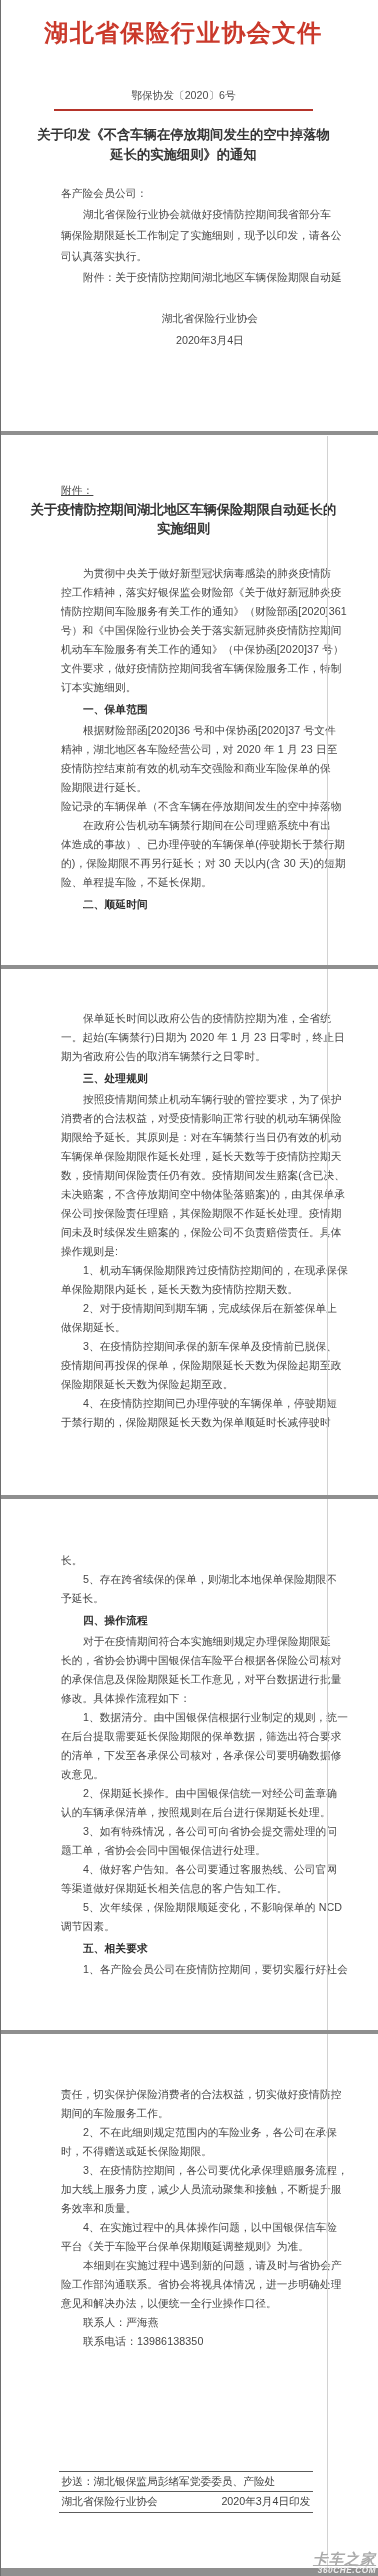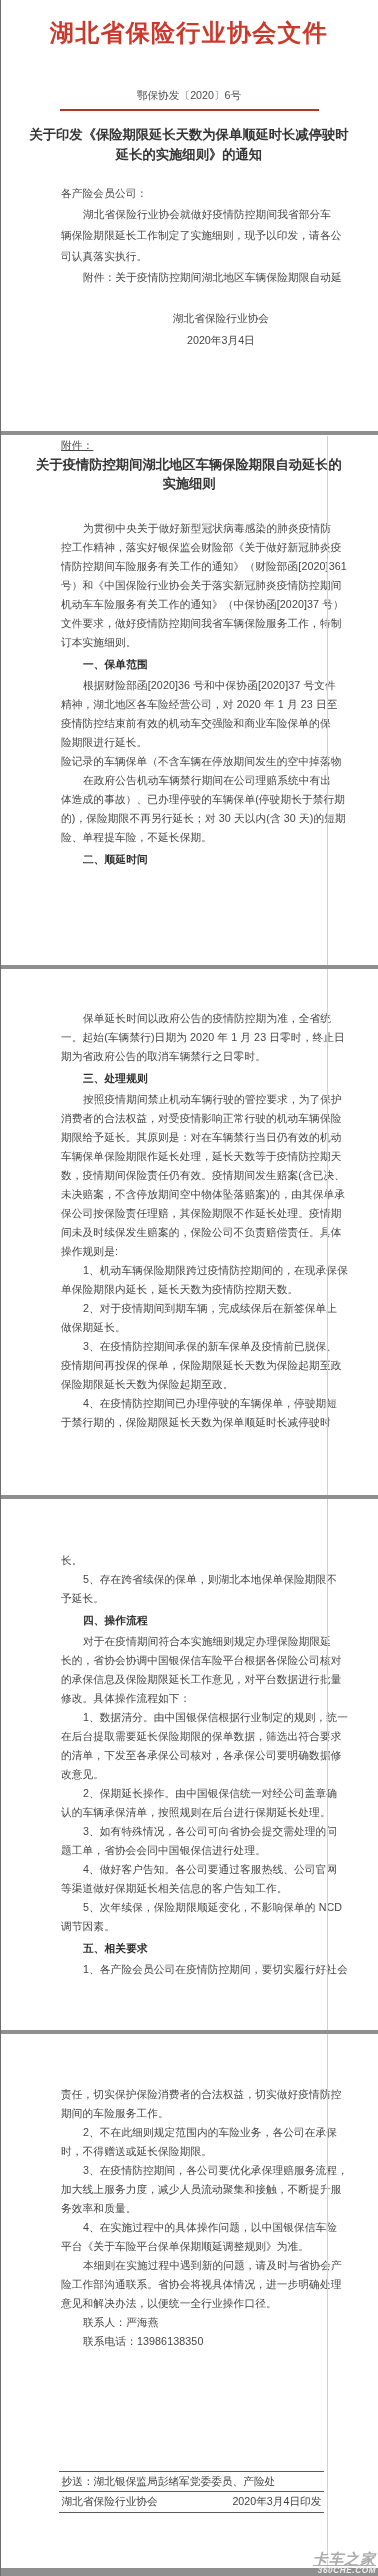--- a/index.html
+++ b/index.html
@@ -2,21 +2,21 @@
 <html style="font-size:10px"><head>
 <meta charset="utf-8">
 <style>
   html,body{margin:0;padding:0;background:#ffffff;}
   .doc{
     position:relative;width:379px;height:2576px;margin:0;
     background:#ffffff;overflow:hidden;box-sizing:border-box;
     border-left:1.3px solid #6e6e6e;border-right:1.3px solid #9b9b9b;
     font-family:"Liberation Sans","DejaVu Sans",sans-serif;
   }
-  .page{position:absolute;left:0;right:1px;background:#ffffff;}
+  .page{position:absolute;left:0;right:12px;background:#ffffff;}
   .pg1{top:0;height:431px;}
   .pg2{top:436px;height:530px;}
   .pg3{top:970px;height:525px;}
   .pg4{top:1500px;height:530px;}
   .pg5{top:2034px;height:534px;}
   .gap{position:absolute;left:0;right:0;height:4.4px;background:#8f8f8f;z-index:3;}
   .g1{top:431px;} .g2{top:965px;} .g3{top:1495px;} .g4{top:2030px;}
   .bottom-strip{position:absolute;left:0;right:0;top:2568px;height:7.6px;background:#8f8f8f;z-index:3;}
   .scan-edge{position:absolute;left:326px;top:436px;height:2133px;width:0.6px;background:#d2d2d2;z-index:2;}
 
@@ -39,21 +39,21 @@
   .pg1 .l{line-height:21px;height:21px;}
   .l.in{padding-left:22px;}
   .l.in2{padding-left:39px;}
   .l.h{font-weight:bold;color:#2f2f2f;padding-left:22px;margin:2.5px 0;}
 
   .sig-wrap{margin-top:19.6px;text-align:right;padding-right:52px;}
   .sig-inner{display:inline-block;text-align:center;}
   .sig-line{font-size:10.7px;line-height:21.5px;color:#464646;white-space:nowrap;}
 
   
-  .att-label{text-decoration:underline;}
+  .att-label{padding-top:45px;text-decoration:underline;}
   .att-title{text-align:center;font-size:13.3px;font-weight:bold;line-height:19px;color:#353535;}
   .lines-block{margin-top:26px;}
   .lines-top{padding-top:39px;}
   .pg4 .lines-top{padding-top:51px;}
   .pg5 .lines-top{padding-top:51px;}
 
   
   .footer{position:absolute;left:58px;right:53px;top:437px;font-size:10.7px;color:#3f3f3f;}
   .f-rule{border-top:1.3px solid #5c5c5c;height:0;}
   .f-cc{line-height:19px;padding-left:2.5px;white-space:nowrap;}
@@ -68,21 +68,21 @@
 </head>
 <body>
 
 <div class="doc">
 
   <div class="page pg1">
     <div class="org-title">湖北省保险行业协会文件</div>
     <div class="doc-no">鄂保协发〔2020〕6号</div>
     <div class="red-rule"></div>
     <div class="notice-title">
-      <div>关于印发《保险期限延长天数为保单顺延时长减停驶时</div>
+      <div>关于印发《不含车辆在停放期间发生的空中掉落物</div>
       <div>延长的实施细则》的通知</div>
     </div>
     <div class="inner">
       <div class="l salutation">各产险会员公司：</div>
       <div>
           <div class="l in">湖北省保险行业协会就做好疫情防控期间我省部分车</div>
           <div class="l p">辆保险期限延长工作制定了实施细则，现予以印发，请各公</div>
           <div class="l p">司认真落实执行。</div>
           <div class="l in">附件：关于疫情防控期间湖北地区车辆保险期限自动延</div>
         </div>

